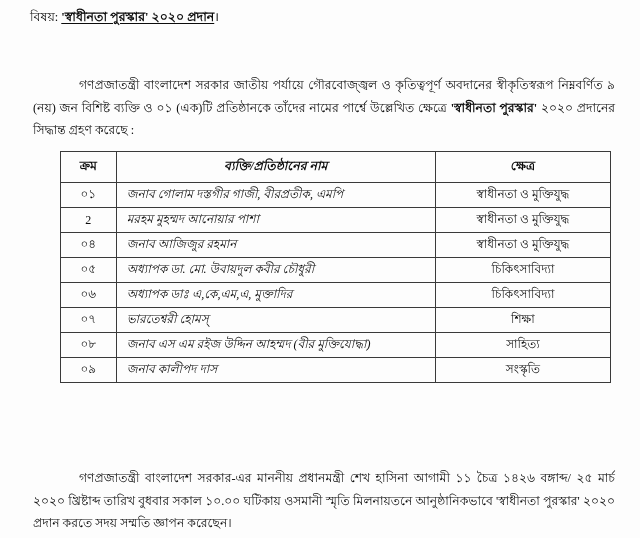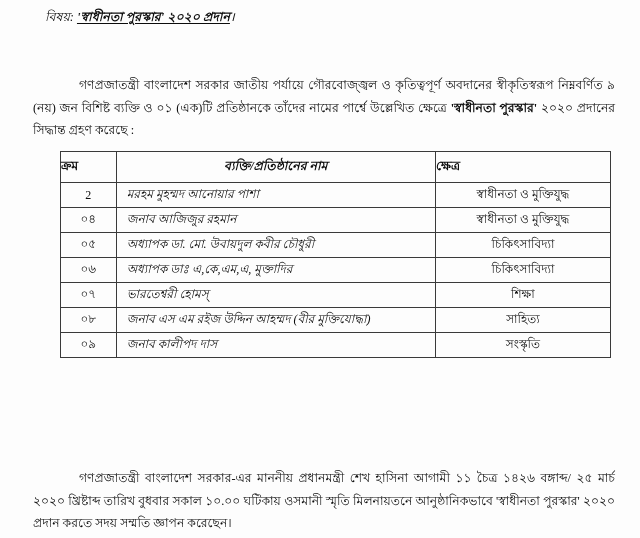--- a/index.html
+++ b/index.html
@@ -28,26 +28,25 @@
     position: relative;
     z-index: 1;
     width: 640px;
     height: 538px;
     box-sizing: border-box;
     padding: 0;
   }
 
   .subject-line {
     position: absolute;
-    left: 45px;
+    left: 30px;
     top: 8px;
     font-size: 12.5px;
     line-height: 18px;
     white-space: nowrap;
-    font-style: italic;
   }
   .subject-label {
     font-weight: 400;
   }
   .subject-value {
     font-weight: 700;
     text-decoration: underline;
     text-underline-offset: 2px;
     margin-left: 3px;
   }
@@ -78,21 +77,21 @@
     font-size: 12px;
   }
   table.award-table th,
   table.award-table td {
     border: 1px solid #3a3a3a;
     padding: 0;
     height: 24px;
     vertical-align: middle;
   }
   table.award-table thead th {
-    text-align: left;
+    text-align: center;
     font-weight: 700;
     height: 30px;
     font-size: 12.4px;
   }
   .col-serial { width: 56px; text-align: center; }
   .col-name   { width: 317px; text-align: left; padding-left: 10px !important; font-style: italic; }
   .col-field  { width: 178px; text-align: center; }
   td.col-serial { font-size: 12px; }
   td.col-name { font-size: 12px; }
   td.col-field { font-size: 12px; }
@@ -114,20 +113,25 @@
 
   <table class="award-table">
     <thead>
       <tr>
         <th class="col-serial">ক্রম</th>
         <th class="col-name" style="text-align:center;padding-left:0 !important;">ব্যক্তি/প্রতিষ্ঠানের নাম</th>
         <th class="col-field">ক্ষেত্র</th>
       </tr>
     </thead>
     <tbody>
+      <tr>
+        <td class="col-serial">০১</td>
+        <td class="col-name">জনাব গোলাম দস্তগীর গাজী, বীরপ্রতীক, এমপি</td>
+        <td class="col-field">স্বাধীনতা ও মুক্তিযুদ্ধ</td>
+      </tr>
       <tr>
         <td class="col-serial">2</td>
         <td class="col-name">মরহম মুহম্মদ আনোয়ার পাশা</td>
         <td class="col-field">স্বাধীনতা ও মুক্তিযুদ্ধ</td>
       </tr>
       <tr>
         <td class="col-serial">০৪</td>
         <td class="col-name">জনাব আজিজুর রহমান</td>
         <td class="col-field">স্বাধীনতা ও মুক্তিযুদ্ধ</td>
       </tr>

